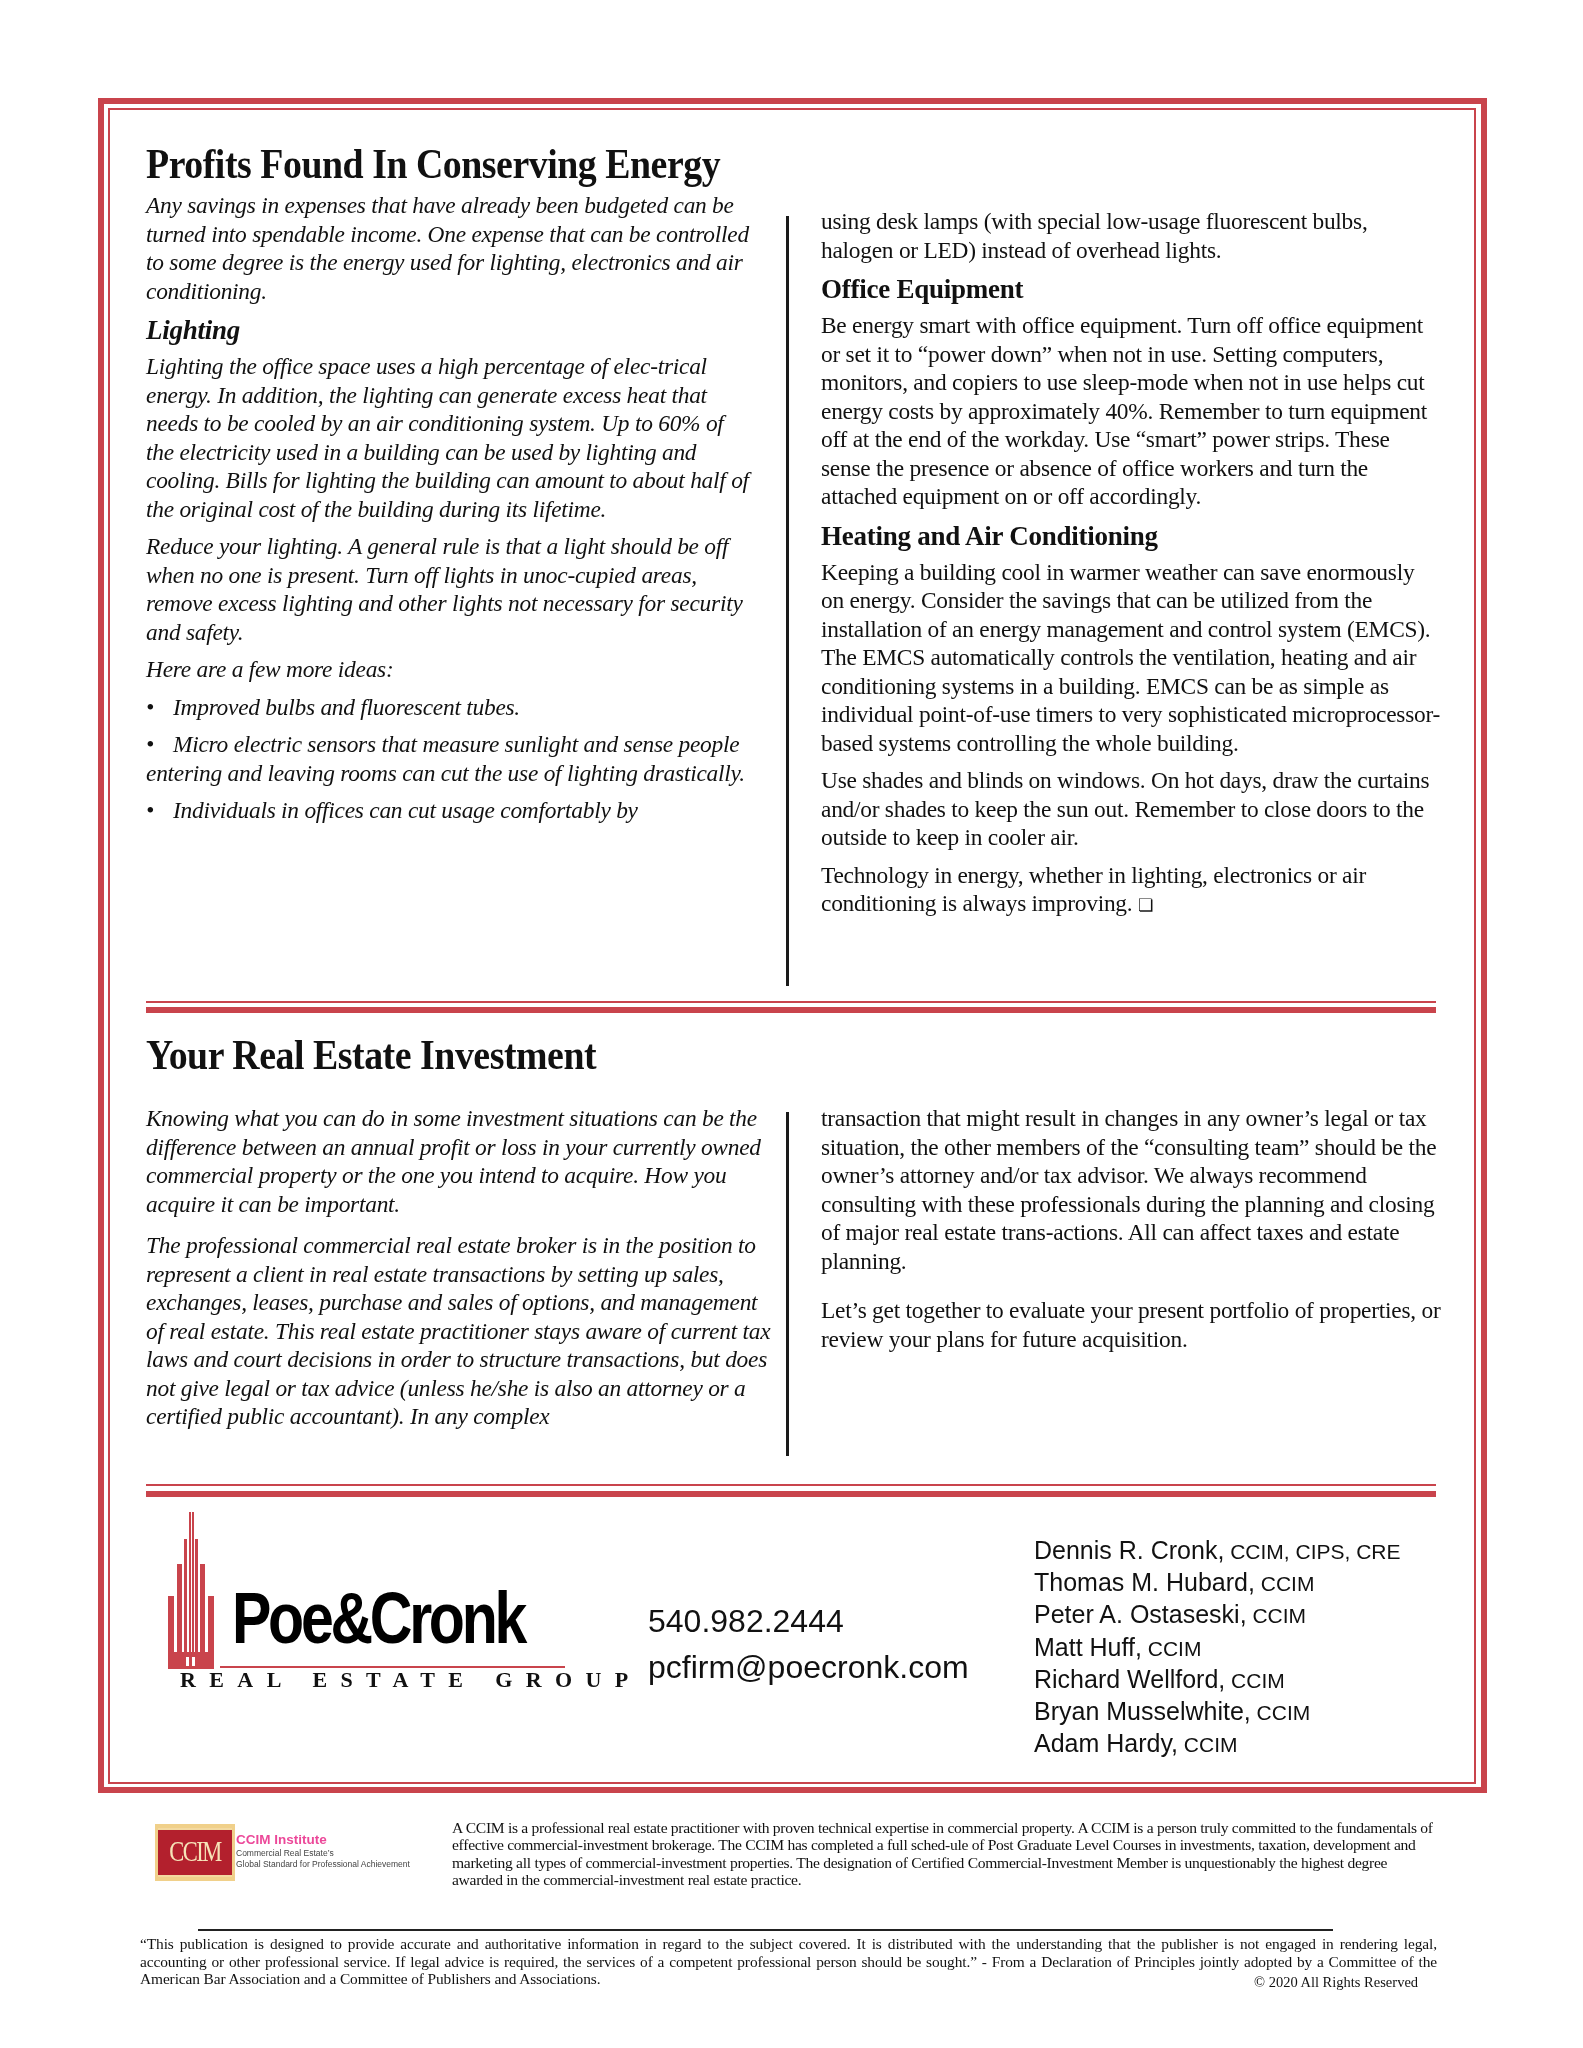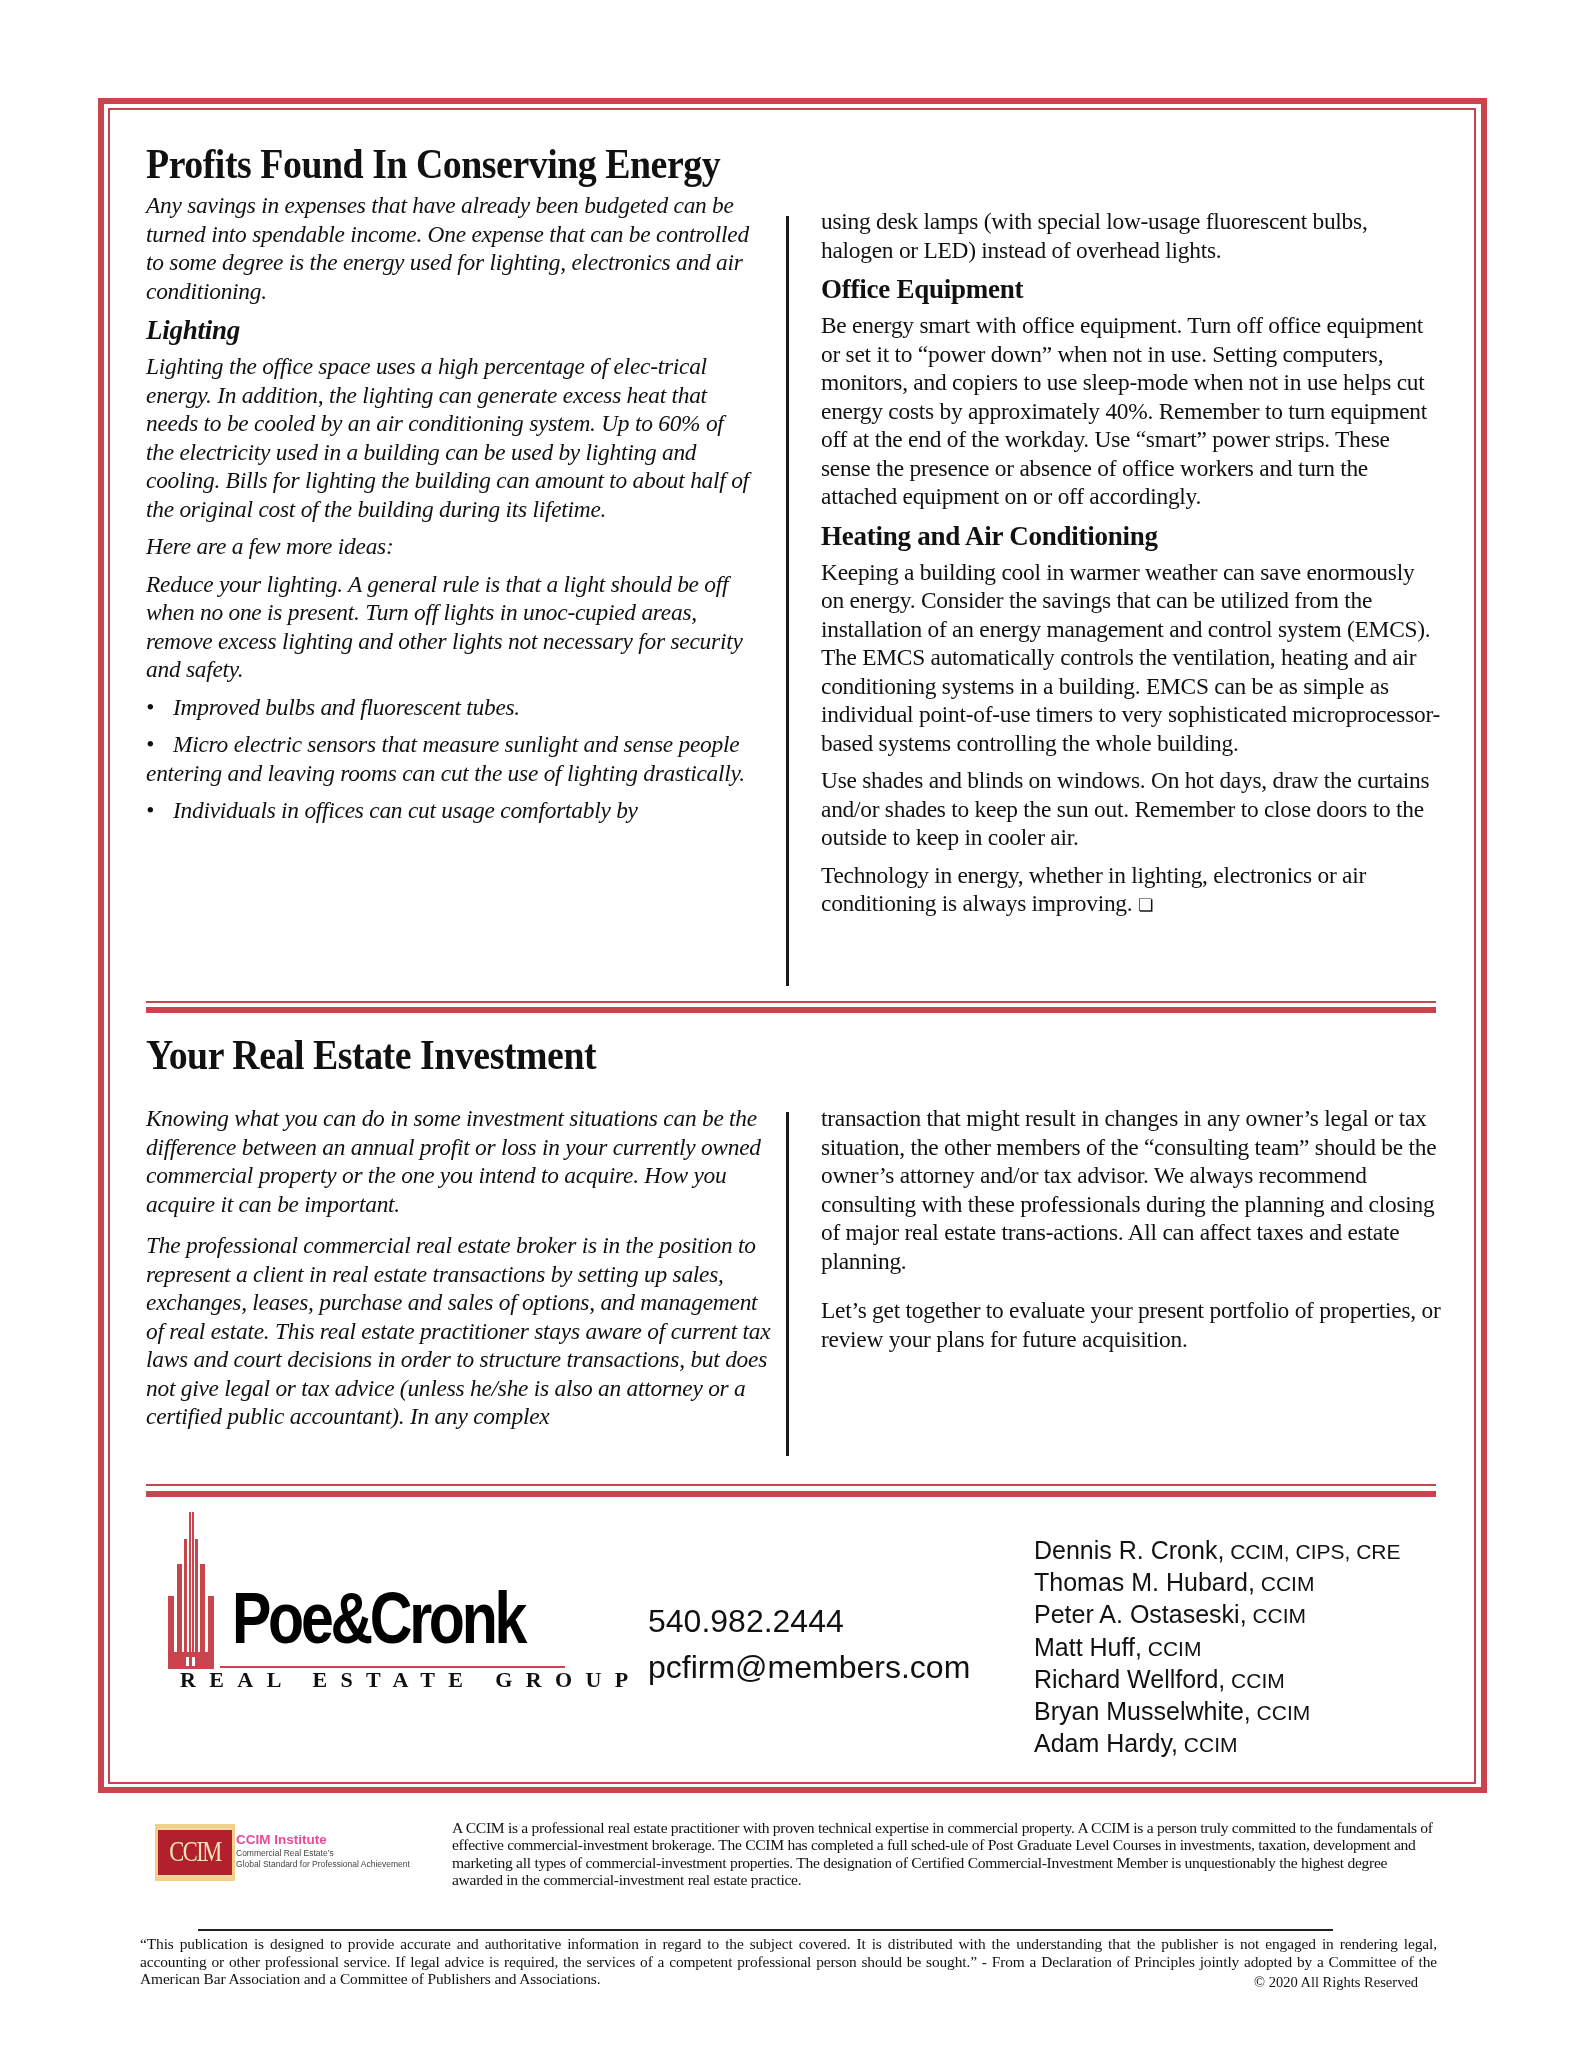--- a/index.html
+++ b/index.html
@@ -43,22 +43,22 @@
 
 <div class="outer-box"></div>
 <div class="inner-box"></div>
 
 <h1 class="title" style="left:146px; top:140px;">Profits Found In Conserving Energy</h1>
 
 <div class="col col-left1">
   <p>Any savings in expenses that have already been budgeted can be turned into spendable income. One expense that can be controlled to some degree is the energy used for lighting, electronics and air conditioning.</p>
   <h3>Lighting</h3>
   <p>Lighting the office space uses a high percentage of elec-trical energy. In addition, the lighting can generate excess heat that needs to be cooled by an air conditioning system. Up to 60% of the electricity used in a building can be used by lighting and cooling. Bills for lighting the building can amount to about half of the original cost of the building during its lifetime.</p>
+  <p>Reduce your lighting. A general rule is that a light should be off when no one is present. Turn off lights in unoc-cupied areas, remove excess lighting and other lights not necessary for security and safety.</p>
   <p>Here are a few more ideas:</p>
-  <p>Reduce your lighting. A general rule is that a light should be off when no one is present. Turn off lights in unoc-cupied areas, remove excess lighting and other lights not necessary for security and safety.</p>
   <div class="bullet"><span class="dot">•</span><span>Improved bulbs and fluorescent tubes.</span></div>
   <div class="bullet"><span class="dot">•</span><span>Micro electric sensors that measure sunlight and sense people entering and leaving rooms can cut the use of lighting drastically.</span></div>
   <div class="bullet"><span class="dot">•</span><span>Individuals in offices can cut usage comfortably by</span></div>
 </div>
 
 <div class="vdiv" style="top:216px; height:770px;"></div>
 
 <div class="col col-right1">
   <p>using desk lamps (with special low-usage fluorescent bulbs, halogen or LED) instead of overhead lights.</p>
   <h3>Office Equipment</h3>
@@ -105,21 +105,21 @@
     <rect x="18" y="145" width="3" height="9"></rect>
     <rect x="24" y="145" width="3" height="9"></rect>
   </g>
 </svg>
 <div class="logo-word">Poe&amp;Cronk</div>
 <div class="logo-line"></div>
 <div class="logo-sub">REAL ESTATE GROUP</div>
 
 <div class="contact phone">
   <div>540.982.2444</div>
-  <div>pcfirm@members.com</div>
+  <div>pcfirm@poecronk.com</div>
 </div>
 
 <div class="contact staff">
   <div><span>Dennis R. Cronk,</span><span class="cred"> CCIM, CIPS, CRE</span></div>
   <div><span>Thomas M. Hubard,</span><span class="cred"> CCIM</span></div>
   <div><span>Peter A. Ostaseski,</span><span class="cred"> CCIM</span></div>
   <div><span>Matt Huff,</span><span class="cred"> CCIM</span></div>
   <div><span>Richard Wellford,</span><span class="cred"> CCIM</span></div>
   <div><span>Bryan Musselwhite,</span><span class="cred"> CCIM</span></div>
   <div><span>Adam Hardy,</span><span class="cred"> CCIM</span></div>

